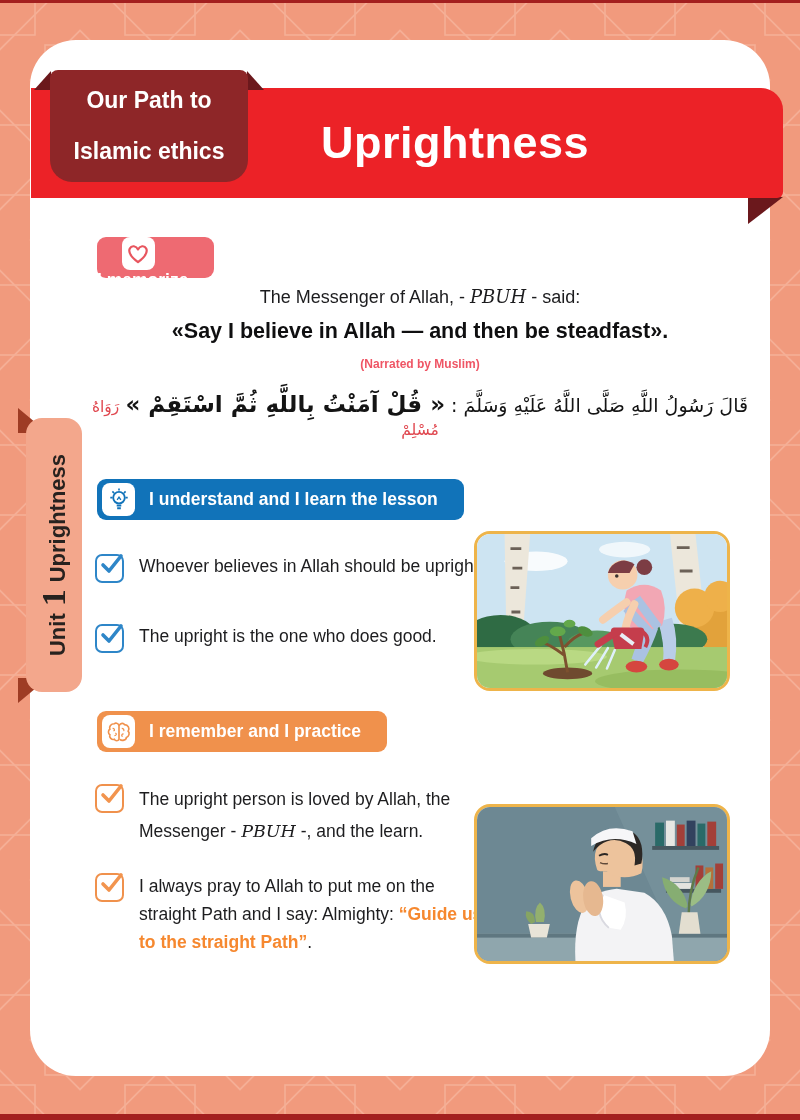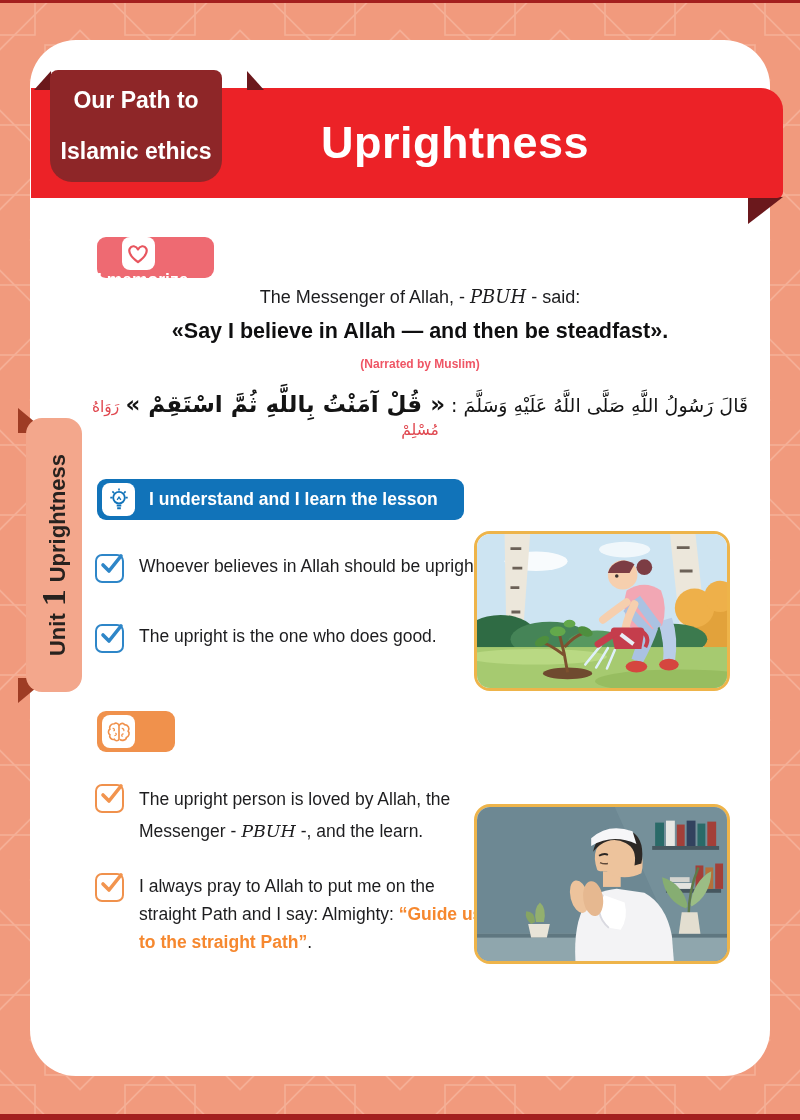--- a/index.html
+++ b/index.html
@@ -15,21 +15,21 @@
         background:#ffffff;border-radius:46px;z-index:1;}
 
   
   .banner{position:absolute;left:31px;top:88px;width:752px;height:110px;
           background:var(--banner-red,#ec2227);border-radius:0 22px 6px 0;z-index:3;}
   .banner-fold{position:absolute;left:748px;top:197px;width:35px;height:27px;
           background:var(--fold-maroon,#6b181c);clip-path:polygon(0 0,100% 0,0 100%);z-index:2;}
   .banner-title{position:absolute;left:200px;top:88px;width:510px;height:110px;
           display:flex;align-items:center;justify-content:center;color:#fff;
           font-size:45px;font-weight:bold;letter-spacing:.5px;z-index:4;}
-  .label-box{position:absolute;left:50px;top:70px;width:172px;height:112px;
+  .label-box{position:absolute;left:50px;top:70px;width:198px;height:112px;
           background:var(--dark-red,#8e2628);border-radius:8px 8px 22px 22px;z-index:5;
           display:flex;flex-direction:column;align-items:center;justify-content:center;gap:24px;
           color:#fff;font-weight:bold;font-size:23px;}
   .label-fold{position:absolute;top:71px;width:17px;height:19px;
           background:var(--fold-maroon,#6b181c);z-index:4;}
   .label-fold.l{left:34px;clip-path:polygon(100% 0,100% 100%,0 100%);}
   .label-fold.r{left:247px;clip-path:polygon(0 0,0 100%,100% 100%);}
 
   
   .side-fold{position:absolute;left:18px;width:30px;height:25px;
@@ -243,20 +243,21 @@
   <div class="badge remember">
     <span class="icon-box">
       <svg width="24" height="22" viewBox="0 0 26 24">
           <g stroke="#f0914c" fill="none">
             <path d="M8 3 C4 3 2 6 3 9 C1 10 1 14 3 15 C2 18 5 21 8 20 C9 22 12 22 13 20 L13 5 C12 2 9 2 8 3 Z" stroke-width="1.8"></path>
             <path d="M13 5 C15 2 18 2 19 4 C23 4 25 8 23 11 C25 13 24 17 21 18 C21 21 16 22 14 20" stroke-width="1.8"></path>
             <path d="M6 8 c2 0 3 2 1 3 M9 13 c2 1 1 3 -1 3 M16 8 c2 0 3 2 2 3 M18 14 c-2 0 -3 2 -1 3" stroke-width="1.3"></path>
           </g>
         </svg>
     </span>
+    <span>I remember and I practice</span>
   </div>
 
   <div class="check-item i3">
     <span class="checkbox orange">
       <svg width="26" height="26" viewBox="0 0 26 26">
           <path d="M5 13 L11 19 L23 4" fill="none" stroke="#f2944e" stroke-width="3.6" stroke-linecap="round" stroke-linejoin="round"></path>
         </svg>
     </span>
     <span class="txt"><span>The upright person is loved by Allah, the Messenger - </span><span class="pbuh">PBUH</span><span> -, and the learn.</span></span>
   </div>

